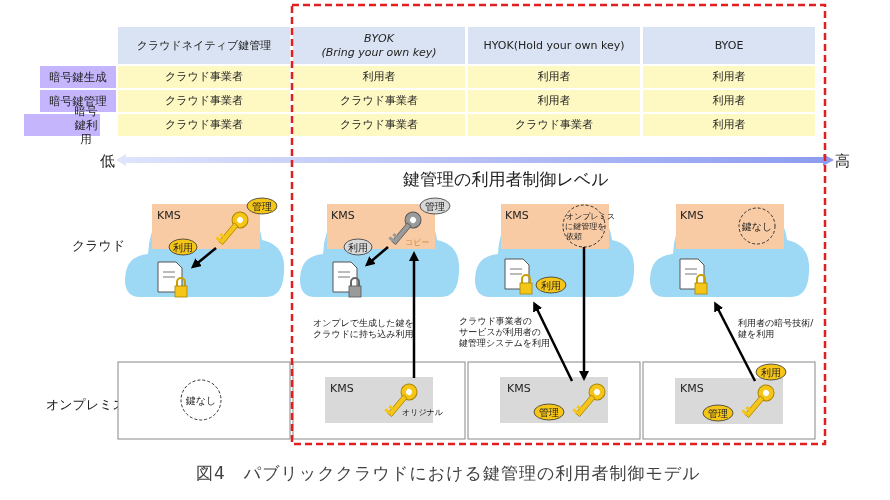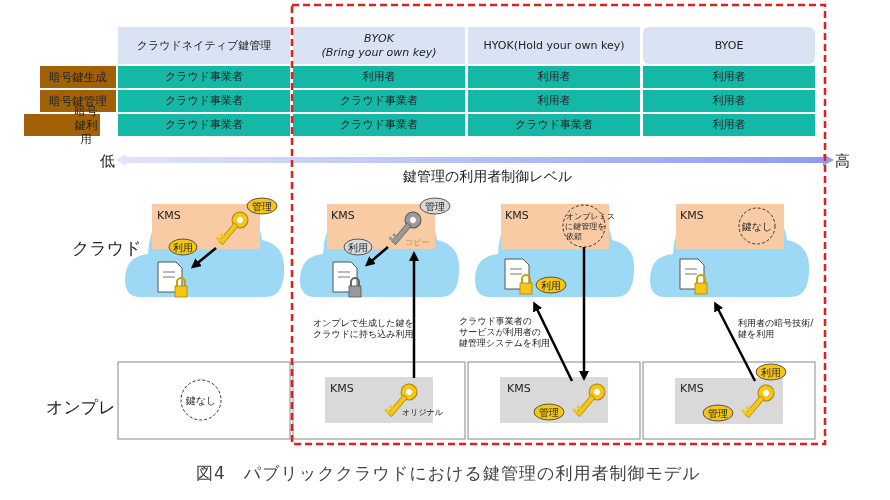--- a/index.html
+++ b/index.html
@@ -3,46 +3,46 @@
 <meta charset="utf-8">
 <style>
   html, body { margin:0; padding:0; background:#ffffff; }
   body { width:890px; height:500px; position:relative; overflow:hidden;
          font-family: "DejaVu Sans", "Liberation Sans", sans-serif; color:#222; }
   .abs { position:absolute; }
   
   .tbl-cell { position:absolute; display:flex; align-items:center; justify-content:center;
               text-align:center; font-size:11px; line-height:14px; color:#222; box-sizing:border-box; }
   .hdr { background:#dae3f3; }
-  .row-h { background:#a16207; font-size:11.5px; }
-  .cell { background:#14b8a6; }
+  .row-h { background:#c4b5fd; font-size:11.5px; }
+  .cell { background:#fef9c3; }
   .sub { white-space:pre-line; }
   
   .small { font-size:9px; line-height:11px; }
-  .lbl-side { font-size:17px; }
+  .lbl-side { font-size:13px; }
   .caption { font-size:17px; letter-spacing:1px; color:#404040; }
   svg text { font-family: "DejaVu Sans", "Liberation Sans", sans-serif; }
 </style>
 </head>
 <body>
 
 <div>
 
   <div class="tbl-cell hdr" style="left:118px;top:27px;width:172px;height:37px;">
     <span>クラウドネイティブ鍵管理</span>
   </div>
   <div class="tbl-cell hdr" style="left:293px;top:27px;width:172px;height:37px;flex-direction:column;font-style:italic;">
     <span>BYOK</span>
     <span>(Bring your own key)</span>
   </div>
   <div class="tbl-cell hdr" style="left:468px;top:27px;width:172px;height:37px;flex-direction:row;">
     <span>HYOK</span>
     <span>(Hold your own key)</span>
   </div>
-  <div class="tbl-cell hdr" style="left:643px;top:27px;width:172px;height:37px;flex-direction:column;border-radius:6px;">
+  <div class="tbl-cell hdr" style="left:643px;top:27px;width:172px;height:37px;flex-direction:column;">
     <span>BYOE</span>
   </div>
 
   <div class="tbl-cell row-h" style="left:40px;top:66px;width:76px;height:22px;">暗号鍵生成</div>
   <div class="tbl-cell cell" style="left:118px;top:66px;width:172px;height:22px;">クラウド事業者</div>
   <div class="tbl-cell cell" style="left:293px;top:66px;width:172px;height:22px;">利用者</div>
   <div class="tbl-cell cell" style="left:468px;top:66px;width:172px;height:22px;">利用者</div>
   <div class="tbl-cell cell" style="left:643px;top:66px;width:172px;height:22px;">利用者</div>
 
   <div class="tbl-cell row-h" style="left:40px;top:90px;width:76px;height:22px;text-align:center;">暗号鍵管理</div>
@@ -53,21 +53,21 @@
 
   <div class="tbl-cell row-h" style="left:24px;top:114px;width:76px;height:22px;padding-left:48px;">暗号鍵利用</div>
   <div class="tbl-cell cell" style="left:118px;top:114px;width:172px;height:22px;">クラウド事業者</div>
   <div class="tbl-cell cell" style="left:293px;top:114px;width:172px;height:22px;">クラウド事業者</div>
   <div class="tbl-cell cell" style="left:468px;top:114px;width:172px;height:22px;">クラウド事業者</div>
   <div class="tbl-cell cell" style="left:643px;top:114px;width:172px;height:22px;">利用者</div>
 </div>
 
 <div class="abs" style="left:100px;top:152px;font-size:15px;">低</div>
 <div class="abs" style="left:835px;top:152px;font-size:15px;">高</div>
-<div class="abs" style="left:403px;top:168px;font-size:14px;">鍵管理の利用者制御レベル</div>
+<div class="abs" style="left:403px;top:168px;font-size:17px;">鍵管理の利用者制御レベル</div>
 
 <div class="abs lbl-side" style="left:72px;top:237px;">クラウド</div>
 <div class="abs lbl-side" style="left:46px;top:396px;">オンプレミス</div>
 
 <svg class="abs" style="left:0;top:0;" width="890" height="500" viewBox="0 0 890 500">
   <defs>
     <linearGradient id="scaleGrad" x1="0" x2="1" y1="0" y2="0">
       <stop offset="0" stop-color="#dfe3fb"></stop>
       <stop offset="1" stop-color="#8d9cf0"></stop>
     </linearGradient>

